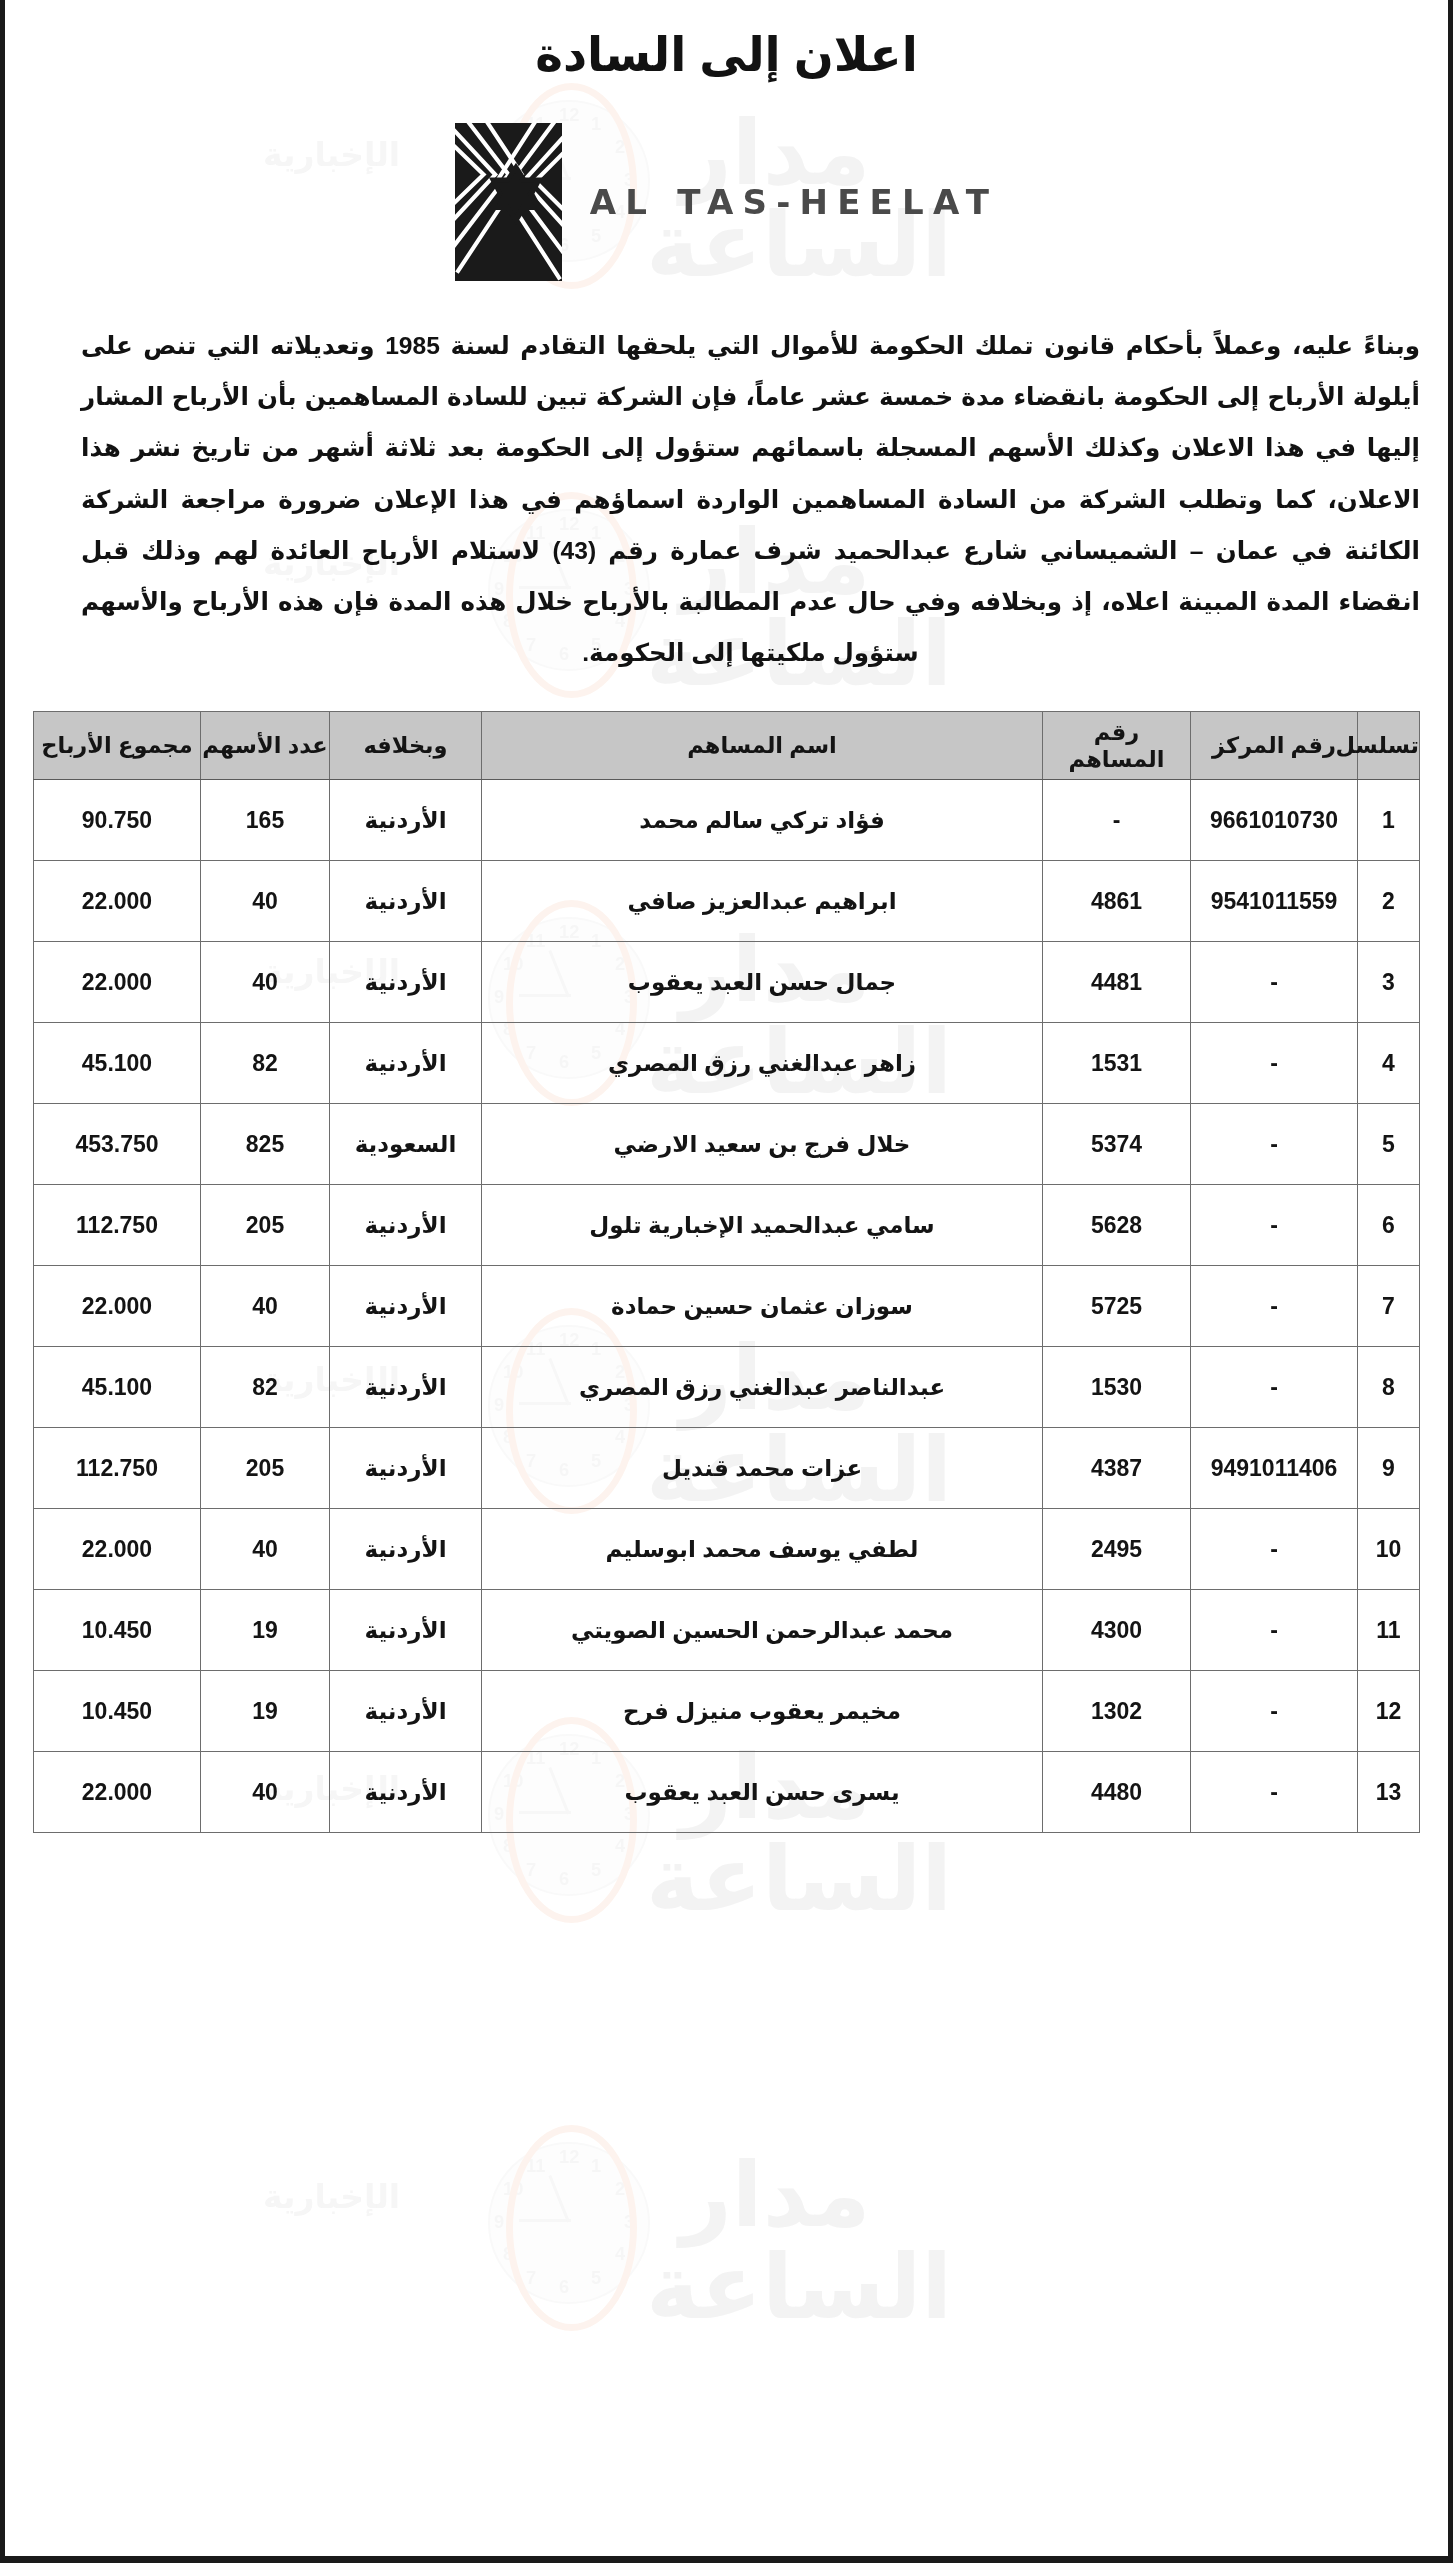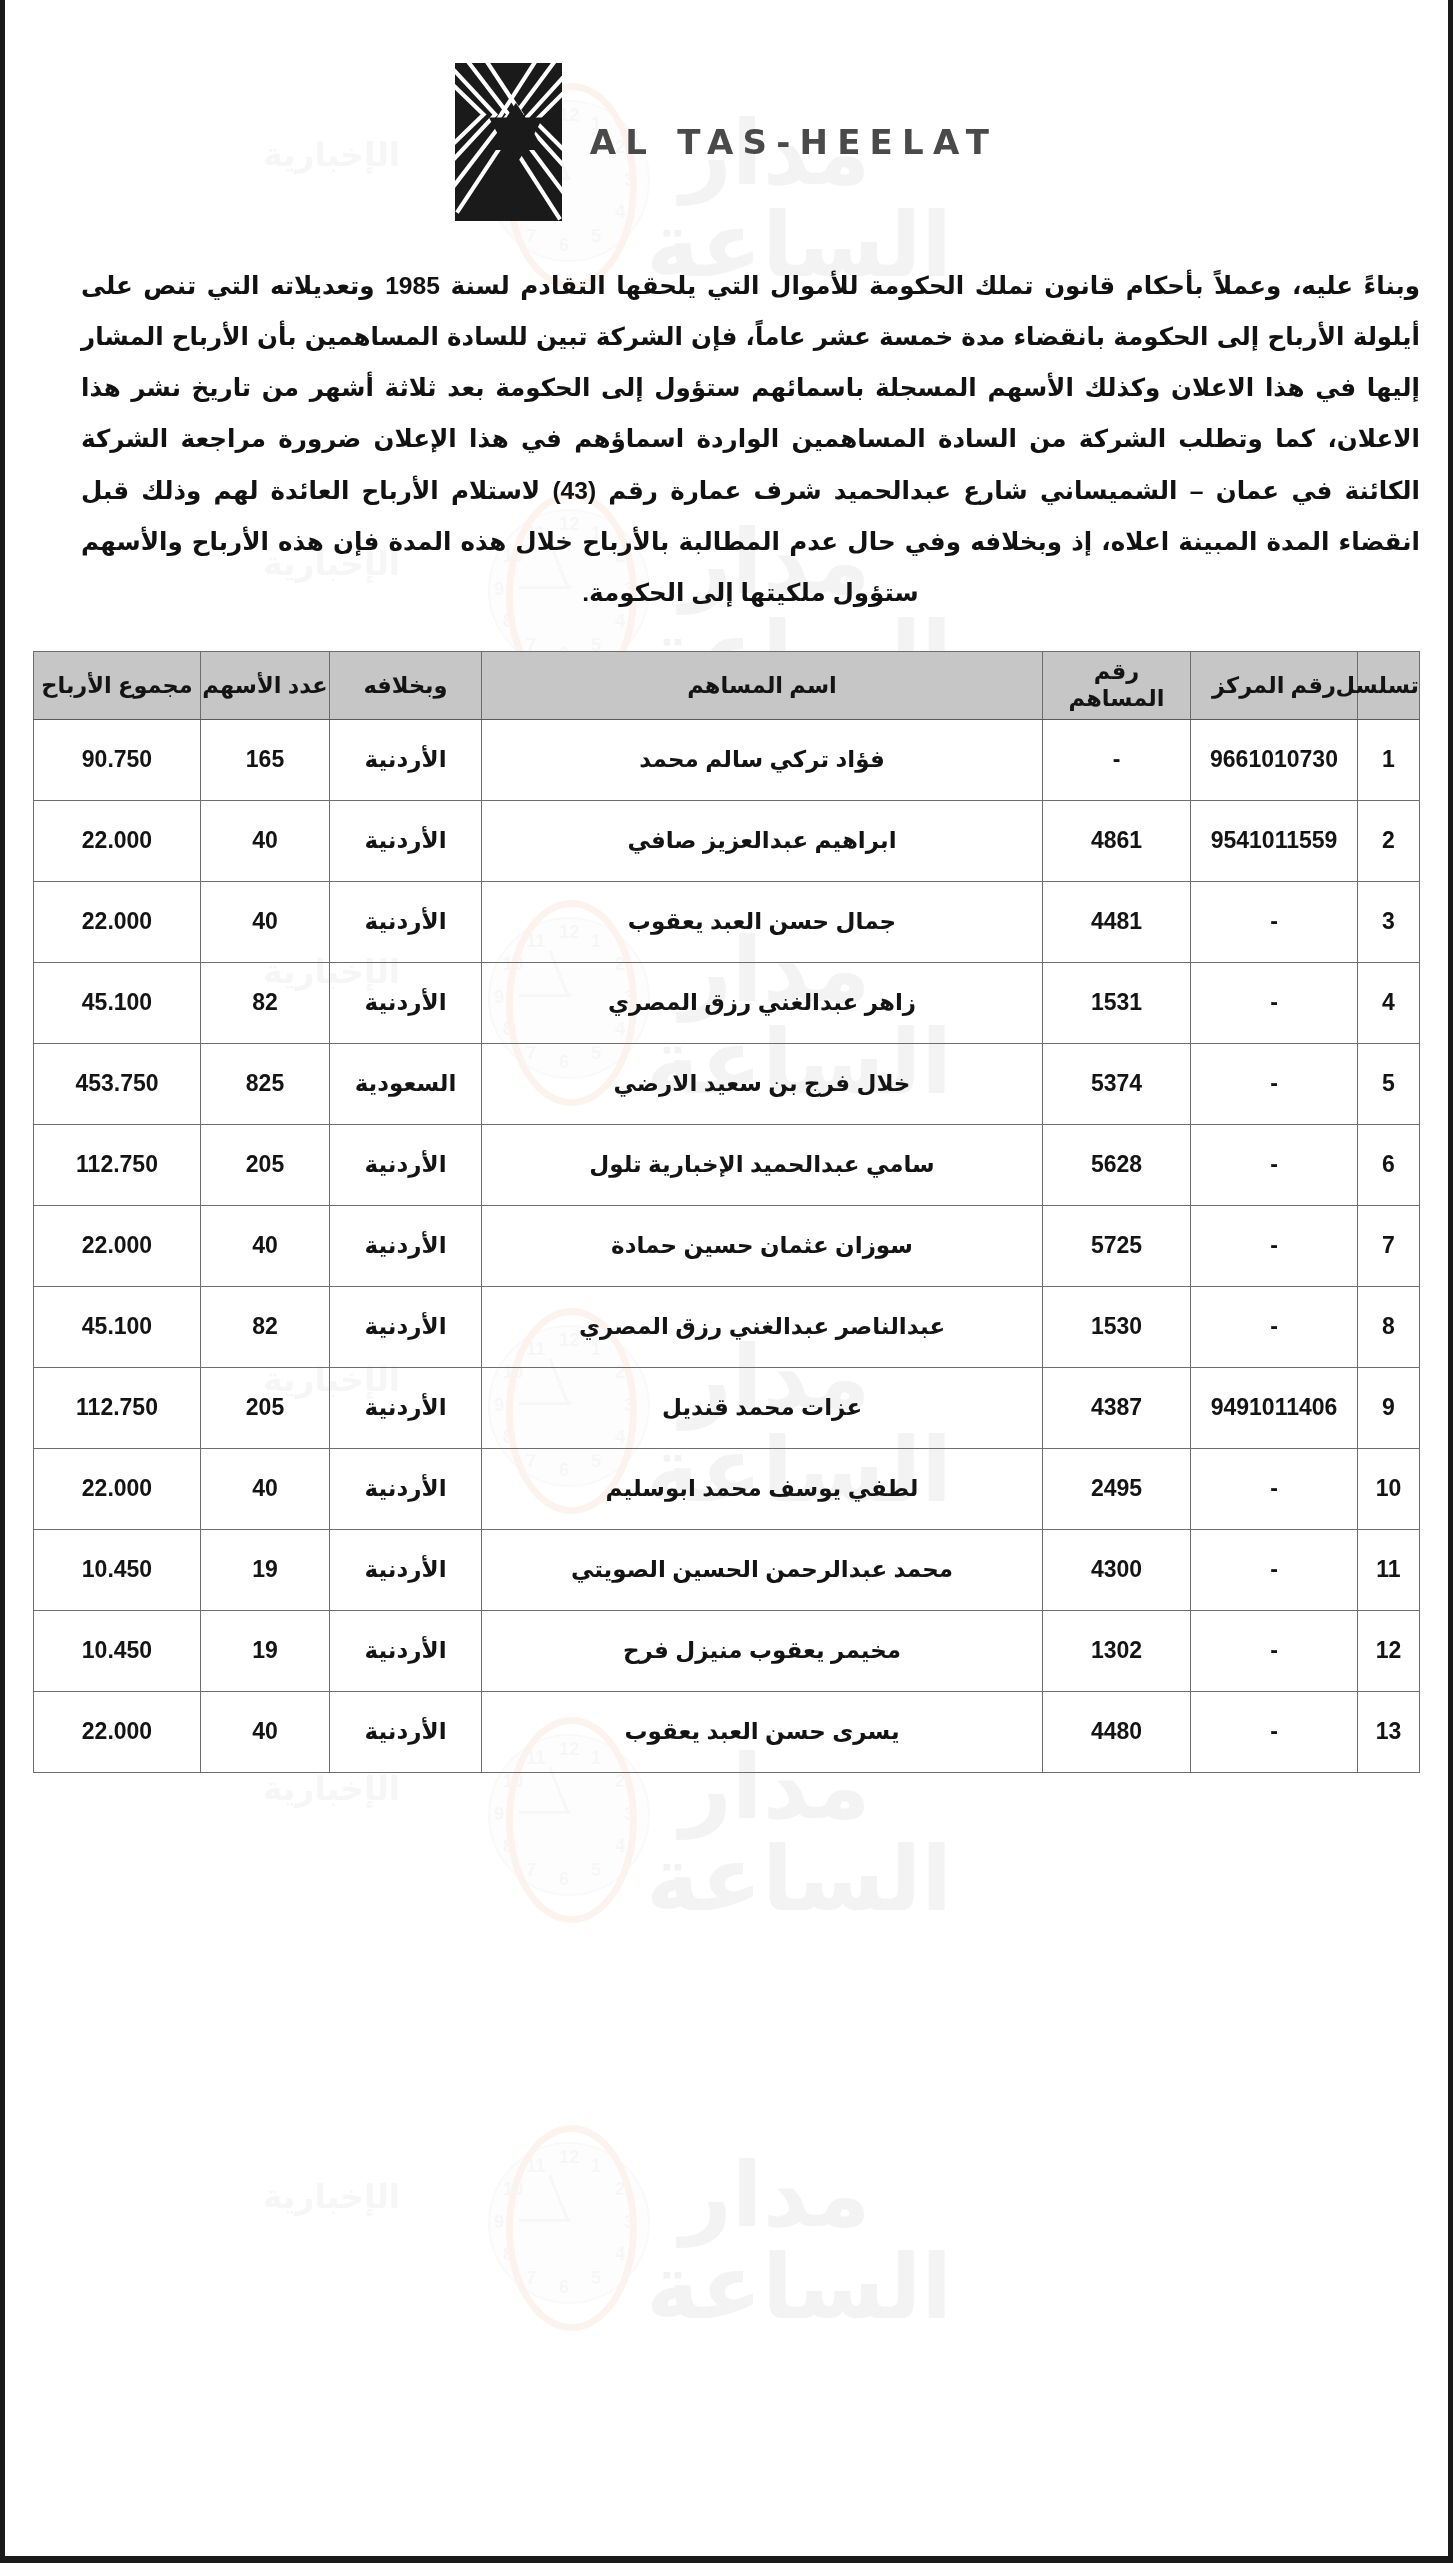--- a/index.html
+++ b/index.html
@@ -263,20 +263,21 @@
         <div class="wm-num" style="left: 281px; top: 111px;">9</div>
         <div class="wm-num" style="left: 290px; top: 78px;">10</div>
         <div class="wm-num" style="left: 313px; top: 55px;">11</div>
         <div class="wm-hand" style="left: 306px; top: 119px; width: 52px; height: 3.3px;"></div>
         <div class="wm-hand" style="left: 354px; top: 72px; width: 2.5px; height: 50px; transform: rotate(-22deg); transform-origin: center bottom;"></div>
         <div class="wm-oval" style="left: 293px; top: 25px;"></div>
       </div>
     </div>
 
   <div class="titles">
+    <div class="t1">اعلان إلى السادة</div>
   </div>
 
   <div class="logo-wrap">
     <div class="logo-mark">
       <svg width="107" height="158" viewBox="0 0 128 190" aria-hidden="true">
         <rect x="0" y="0" width="128" height="190" fill="#1a1a1a"></rect>
         <g stroke="#ffffff" stroke-width="5" fill="none">
           <polyline points="-30,0 34,62 -30,124"></polyline>
           <polyline points="-30,-22 48,62 -30,146"></polyline>
           <polyline points="-14,-40 64,62 -14,164"></polyline>

